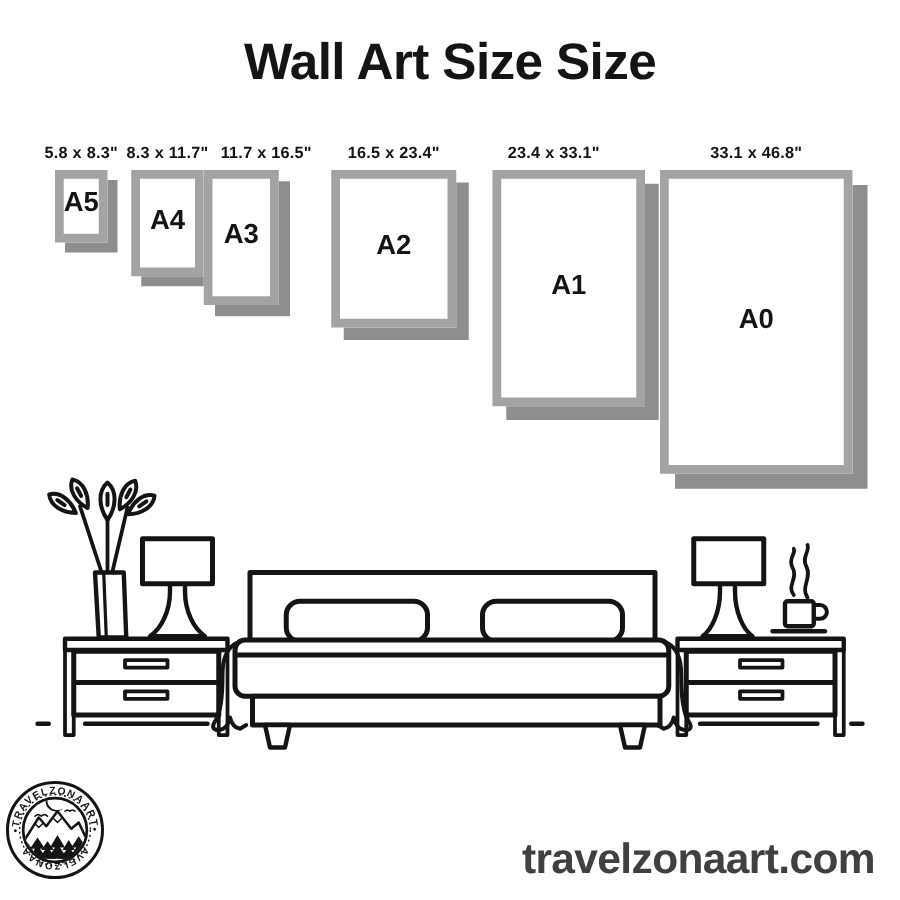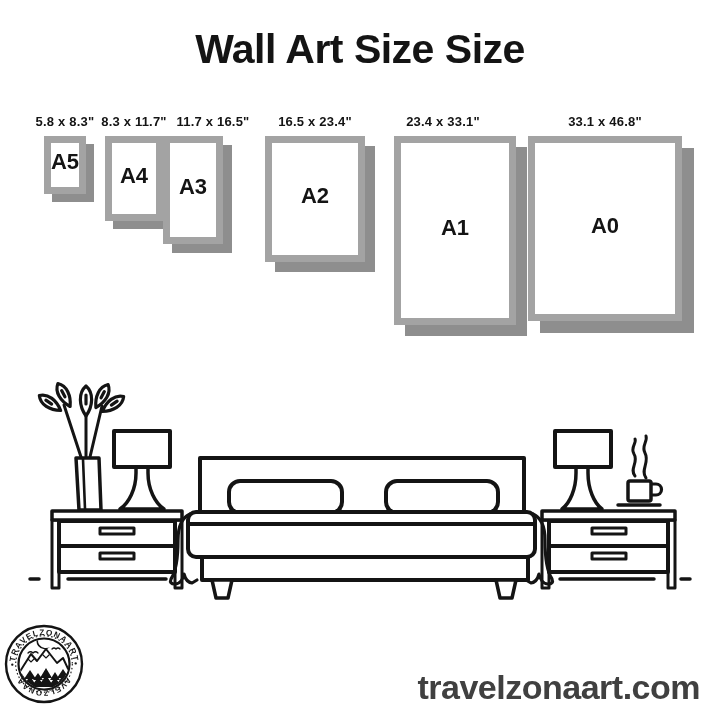--- a/index.html
+++ b/index.html
@@ -16,21 +16,21 @@
   .size-box{
     position:absolute;top:136px;background:#ffffff;border:7px solid #a3a3a3;
     box-sizing:border-box;display:flex;align-items:center;justify-content:center;
     padding-bottom:6px;font-size:22px;font-weight:bold;color:#141414;
   }
   .b0{left:44px;width:42px;height:58px;box-shadow:8px 8px 0 #8e8e8e;}
   .b1{left:105px;width:58px;height:85px;box-shadow:8px 8px 0 #8e8e8e;}
   .b2{left:163px;width:60px;height:108px;box-shadow:9px 9px 0 #8e8e8e;}
   .b3{left:265px;width:100px;height:126px;box-shadow:10px 10px 0 #8e8e8e;}
   .b4{left:382px;width:122px;height:189px;box-shadow:11px 11px 0 #8e8e8e;margin-left:12px;}
-  .b5{left:528px;width:154px;height:185px;box-shadow:12px 12px 0 #8e8e8e;}
+  .b5{left:528px;width:154px;height:243px;box-shadow:12px 12px 0 #8e8e8e;}
   .size-label{
     position:absolute;top:114px;width:130px;text-align:center;
     font-size:13px;font-weight:bold;letter-spacing:0.2px;color:#141414;
   }
   .l0{left:0px;} .l1{left:69px;} .l2{left:148px;} .l3{left:250px;} .l4{left:378px;} .l5{left:540px;}
   
   .bedroom-svg{position:absolute;left:0;top:378px;}
   
   .logo-svg{position:absolute;left:2px;top:622px;}
   

